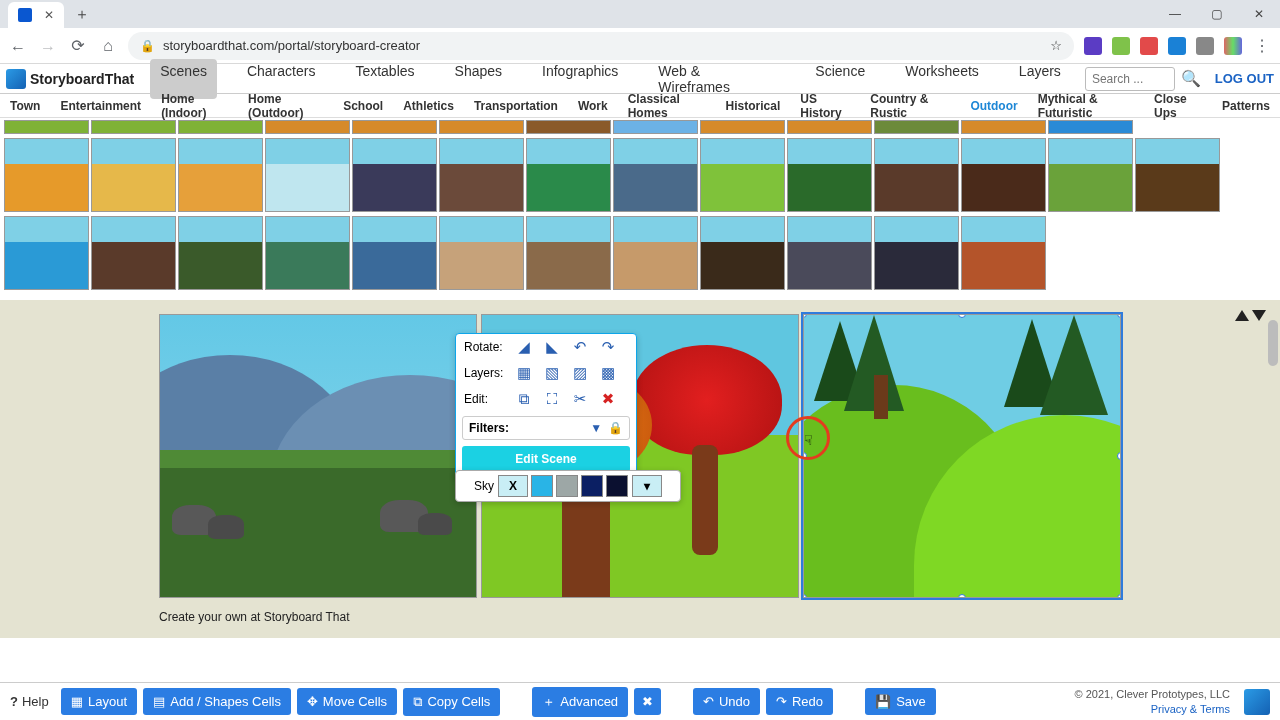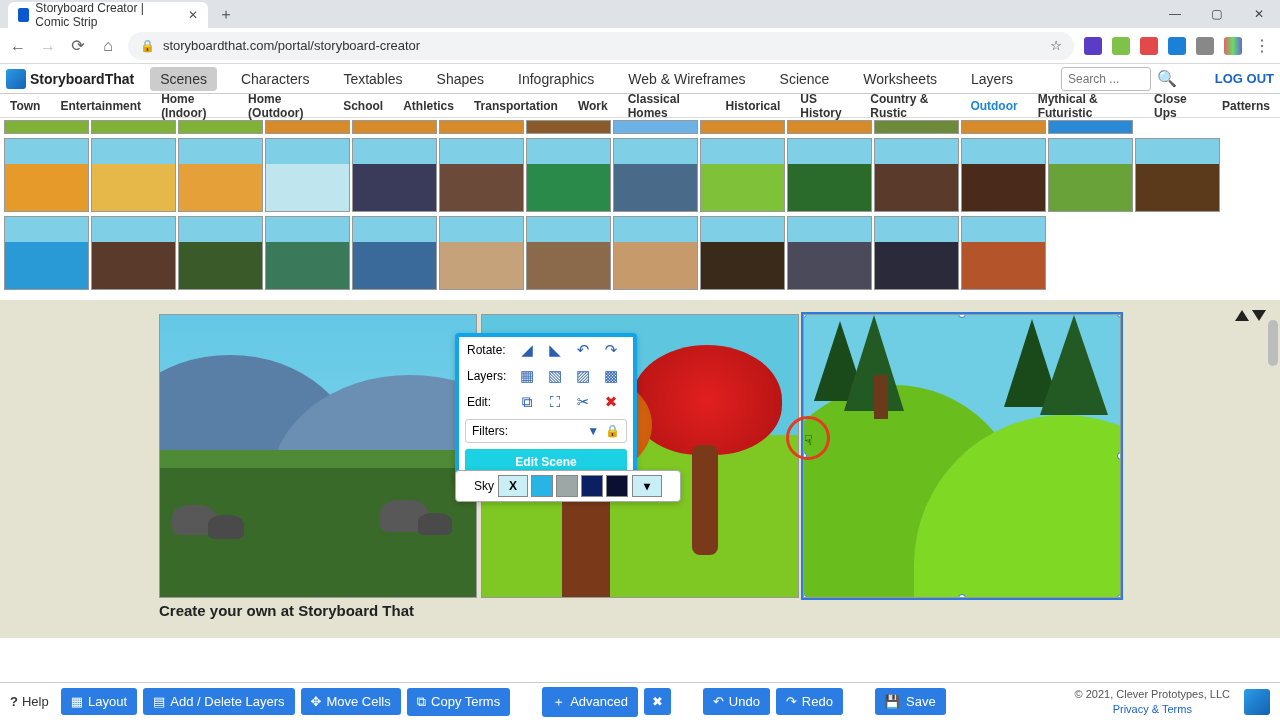--- a/index.html
+++ b/index.html
@@ -40,69 +40,68 @@
   .thumbs { background: #fff; padding: 2px 4px 6px; }
   .trow { display: flex; gap: 2px; margin-bottom: 4px; flex-wrap: nowrap; overflow: hidden; }
   .thumb { height: 74px; flex: 0 0 85px; border: 1px solid #999; }
   .trow.r0 .thumb { height: 14px; }
 
   
   .canvas-area { position: relative; background: #e4e3d1; height: 338px; padding: 14px 0 0; }
   .board { width: 962px; margin: 0 auto; display: flex; gap: 4px; position: relative; }
   .cell { width: 318px; height: 284px; background: #fff; border: 1px solid #999; position: relative; overflow: hidden; }
   .cell.sel { outline: 2px solid #2f7bdc; }
-  .caption { width: 962px; margin: 4px auto 0; font-size: 15px; font-weight: 700; color: #222; }
+  .caption { width: 962px; margin: 12px auto 0; font-size: 12px; font-weight: 400; color: #222; }
   .tri-ctrl { position: absolute; right: 14px; top: 10px; display: flex; gap: 3px; }
   .tri { width: 0; height: 0; border-left: 7px solid transparent; border-right: 7px solid transparent; }
   .tri.up { border-bottom: 11px solid #222; }
   .tri.down { border-top: 11px solid #222; }
 
   
   .handle { position: absolute; width: 8px; height: 8px; background: #fff; border: 1.5px solid #2f7bdc; border-radius: 50%; }
 
   
   .sky { position: absolute; inset: 0; }
   .hill { position: absolute; border-radius: 50% 50% 0 0; }
   .tree { position: absolute; }
 
   
-  .panel { position: absolute; left: 455px; top: 333px; width: 182px; background: #fff; border: 4px solid #0ea5e9; border-radius: 4px; box-shadow: 0 2px 6px rgba(0,0,0,.2); font-size: 12px; }
+  .panel { position: absolute; left: 455px; top: 333px; width: 182px; background: #fff; border: 1px solid #0ea5e9; border-radius: 4px; box-shadow: 0 2px 6px rgba(0,0,0,.2); font-size: 12px; }
   .panel .row { display: flex; align-items: center; padding: 3px 8px; gap: 4px; }
   .panel .lbl { width: 44px; }
   .iconbtn { width: 24px; height: 20px; display: flex; align-items: center; justify-content: center; color: #2a5fb0; font-size: 15px; cursor: pointer; }
   .iconbtn.red { color: #d62222; }
-  .filters { margin: 4px 6px; border: 1px solid #ccc; border-radius: 3px; padding: 4px 6px; display: flex; align-items: center; font-weight: 400; }
+  .filters { margin: 4px 6px; border: 1px solid #ccc; border-radius: 3px; padding: 4px 6px; display: flex; align-items: center; font-weight: 700; }
   .filters .chev { margin-left: auto; color: #2a5fb0; }
   .editscene { margin: 6px; background: #1bd1e3; color: #fff; text-align: center; padding: 6px 0; border-radius: 3px; font-weight: 700; cursor: pointer; }
 
   .skypanel { position: absolute; left: 455px; top: 470px; background: #fff; border: 1px solid #aaa; border-radius: 4px; padding: 4px 18px; display: flex; align-items: center; gap: 4px; font-size: 12px; box-shadow: 0 2px 6px rgba(0,0,0,.2);}
   .swatch { width: 22px; height: 22px; border: 1px solid #888; cursor: pointer; display: flex; align-items: center; justify-content: center; font-weight: 700; }
 
   
   .cursor-ring { position: absolute; width: 44px; height: 44px; border: 3px solid #e43c1f; border-radius: 50%; }
 
   
   .bottombar { position: absolute; bottom: 0; left: 0; right: 0; height: 38px; background: #fff; border-top: 1px solid #ccc; display: flex; align-items: center; padding: 0 10px; gap: 6px; font-size: 13px; }
   .help { color: #333; display: flex; align-items: center; gap: 4px; margin-right: 6px; }
   .btn { background: #2b7de3; color: #fff; padding: 6px 10px; border-radius: 3px; display: flex; align-items: center; gap: 5px; cursor: pointer; }
   .btn.sq { padding: 6px 8px; }
   .spacer { flex: 1; }
-  .credits { text-align: center; font-size: 11px; color: #555; line-height: 1.3; }
+  .credits { text-align: right; font-size: 11px; color: #555; line-height: 1.3; }
   .credits a { color: #1b63c4; }
   .credlogo { width: 26px; height: 26px; background: linear-gradient(135deg,#2b9be6,#1461b3); border-radius: 3px; margin-left: 8px; }
 
   .winscroll { position:absolute; right:2px; top:320px; width:10px; height:46px; background:#bcbcbc; border-radius:5px;}
 </style>
 </head>
 <body>
 
 <div class="titlebar">
   <div class="tab">
     <div class="favicon"></div>
-    <span>Storyboard Creator | Comic Strip</span>
     <span class="close">✕</span>
   </div>
   <div class="newtab">＋</div>
   <div class="winctrls">
     <div>—</div>
     <div>▢</div>
     <div>✕</div>
   </div>
 </div>
 
@@ -125,21 +124,21 @@
     <div class="ext" style="background:linear-gradient(90deg,#d66,#6d6,#66d)"></div>
     <div class="navbtn">⋮</div>
   </div>
 </div>
 
 <div class="app-header">
   <div class="logo">
     <div class="mark"></div>
     <span>StoryboardThat</span>
   </div>
-  <div id="maintabs" style="display: flex; gap: 14px;">
+  <div id="maintabs" style="display: flex; gap: 20px;">
       <div class="maintab sel">Scenes</div>
       <div class="maintab">Characters</div>
       <div class="maintab">Textables</div>
       <div class="maintab">Shapes</div>
       <div class="maintab">Infographics</div>
       <div class="maintab">Web &amp; Wireframes</div>
       <div class="maintab">Science</div>
       <div class="maintab">Worksheets</div>
       <div class="maintab">Layers</div>
     </div>
@@ -315,23 +314,23 @@
 <div style="position:absolute;left:804px;top:432px;font-size:14px">☟</div>
 
 <div class="winscroll"></div>
 
 <div class="bottombar">
   <div class="help">
       <b>?</b>
       <span>Help</span>
     </div>
   <div class="btn">▦ <span>Layout</span></div>
-  <div class="btn">▤ <span>Add / Delete Layers</span></div>
+  <div class="btn">▤ <span>Add / Shapes Cells</span></div>
   <div class="btn">✥ <span>Move Cells</span></div>
-  <div class="btn">⧉ <span>Copy Terms</span></div>
+  <div class="btn">⧉ <span>Copy Cells</span></div>
   <div style="width:20px"></div>
   <div class="btn">＋ <span>Advanced</span></div>
   <div class="btn sq">✖</div>
   <div style="width:20px"></div>
   <div class="btn">↶ <span>Undo</span></div>
   <div class="btn">↷ <span>Redo</span></div>
   <div style="width:20px"></div>
   <div class="btn">💾 <span>Save</span></div>
   <div class="spacer"></div>
   <div class="credits">

